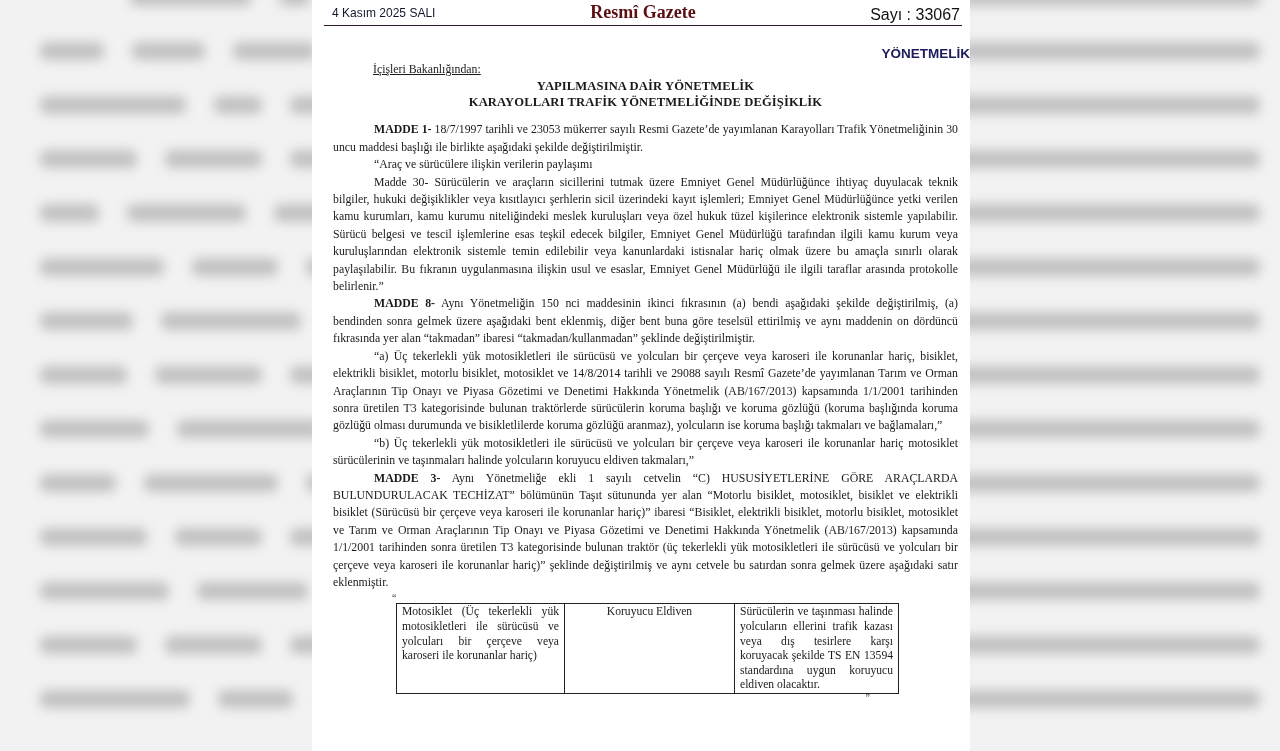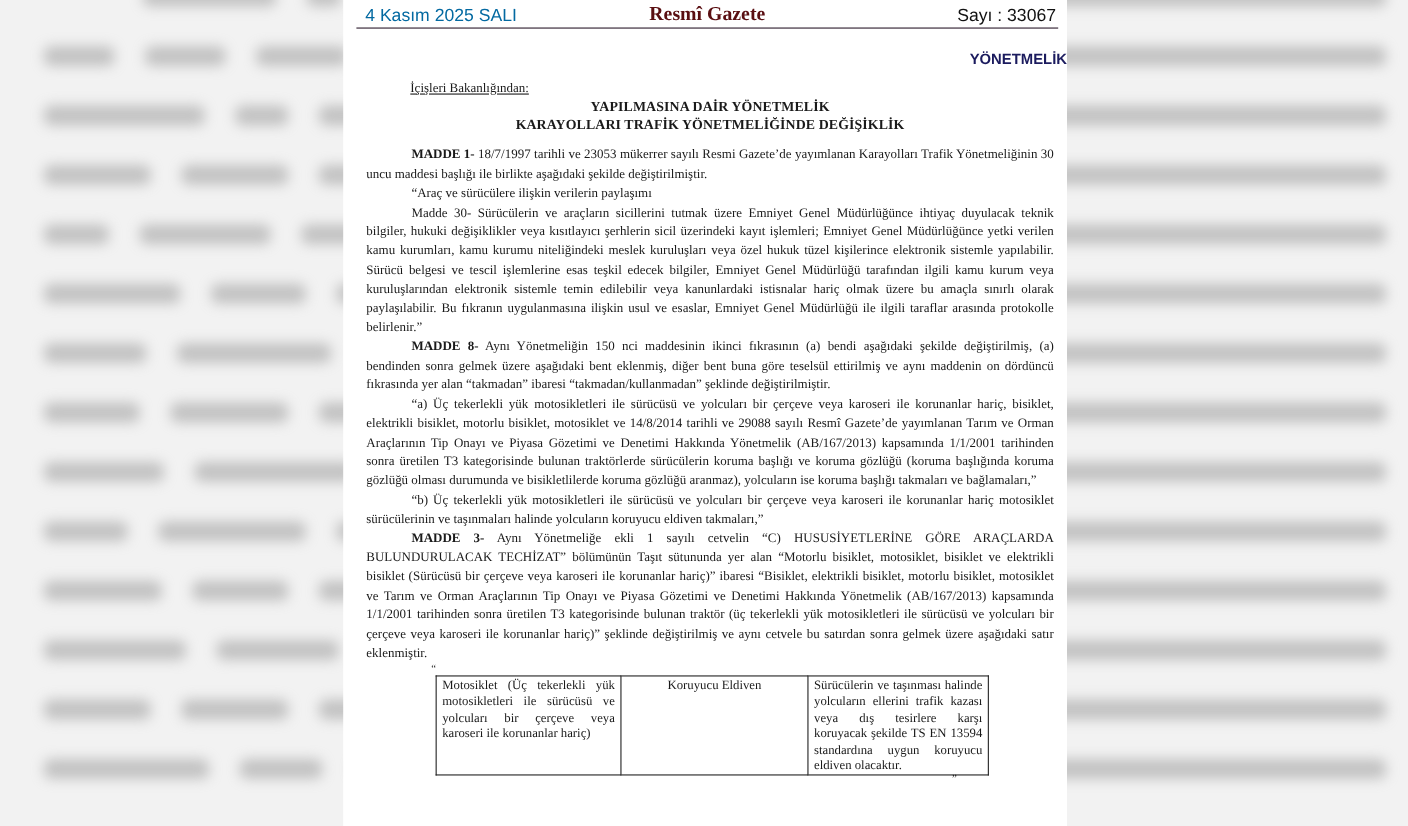--- a/index.html
+++ b/index.html
@@ -24,36 +24,36 @@
     .doc {
       position: absolute; left: 312px; top: 0; width: 658px; height: 751px;
       background: #ffffff; overflow: hidden;
     }
     .masthead {
       position: relative; height: 26px; margin: 0 8px 0 12px;
       border-bottom: 1.5px solid #2b1a2b;
     }
     .masthead .date {
       position: absolute; left: 8px; top: 6px;
-      font-family: "Liberation Sans", sans-serif; font-size: 16px; color: #0369a1;
+      font-family: "Liberation Sans", sans-serif; font-size: 12px; color: #0f172a;
     }
     .masthead .title {
       position: absolute; left: 0; right: 0; top: 2px; text-align: center;
       font-family: "Liberation Serif", serif; font-size: 18px; font-weight: bold; color: #5a0f12;
     }
     .masthead .issue {
       position: absolute; right: 2px; top: 6px;
       font-family: "Liberation Sans", sans-serif; font-size: 16px; color: #111;
     }
     .section {
       text-align: right; margin-top: 20px;
       font-family: "Liberation Sans", sans-serif; font-size: 13.5px; font-weight: bold; color: #1b1b5e;
     }
     .body { padding: 0 12px 0 21px; font-size: 11.8px; line-height: 17.4px; }
-    .ministry { margin-top: 11px; padding-left: 40px; text-decoration: underline; font-size: 11.8px; }
+    .ministry { padding-left: 40px; text-decoration: underline; font-size: 11.8px; }
     .reg-title {
       text-align: center; font-weight: bold; font-size: 12.6px; line-height: 16px; letter-spacing: 0.1px;
     }
     .para { text-align: justify; text-indent: 41px; }
     .para.first { margin-top: 11px; }
     .para b { font-weight: bold; }
     .quote-mark { padding-left: 59px; font-size: 10px; line-height: 10px; margin-top: 2px; }
     table.cetvel {
       margin-left: 63px; width: 503px; border-collapse: collapse; font-size: 11.6px; line-height: 14.6px;
     }

